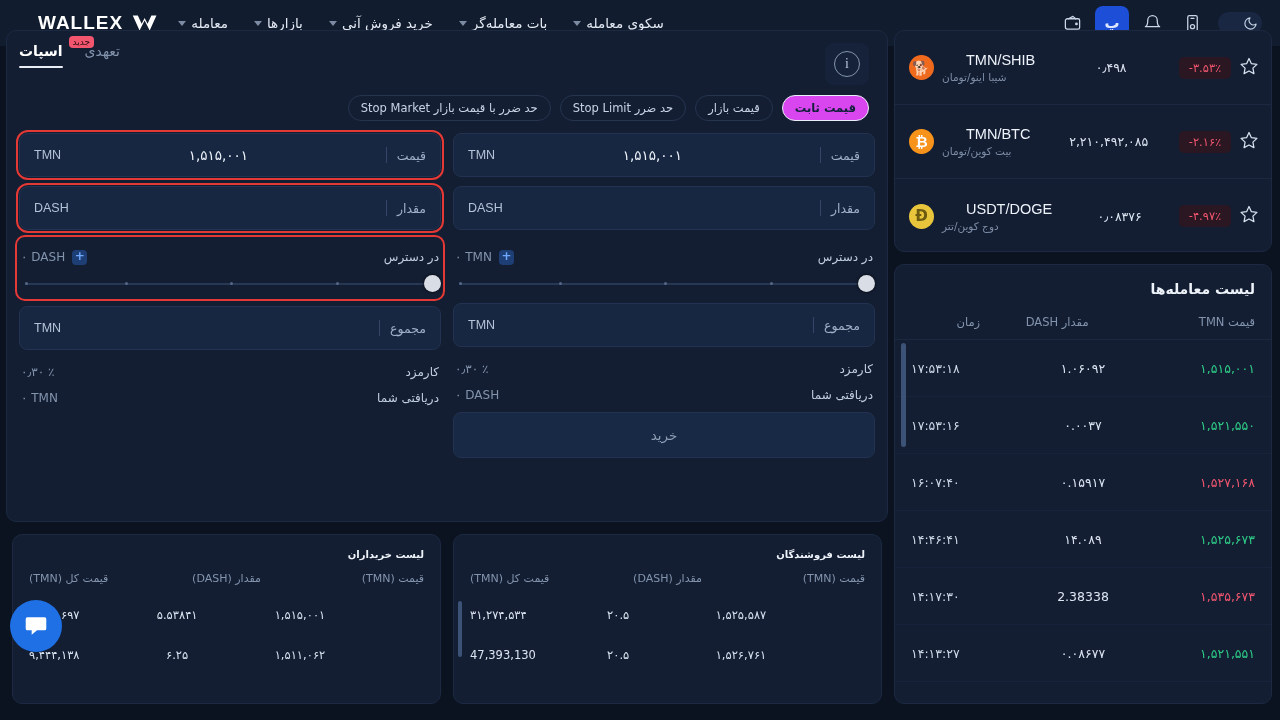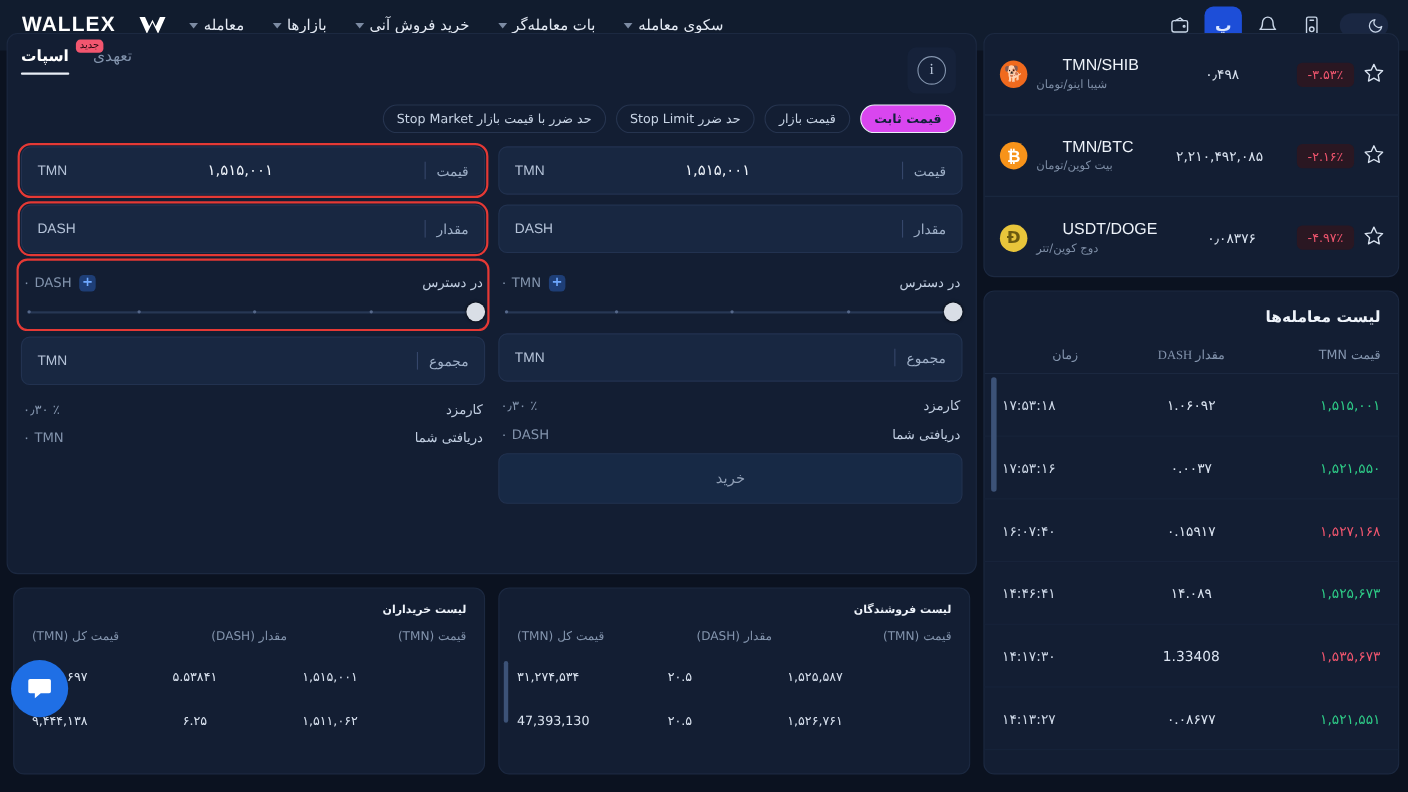--- a/index.html
+++ b/index.html
@@ -15,21 +15,21 @@
   
   .header {
     height: 46px; width: 1280px;
     background: #111c2e;
     display: flex; align-items: center;
     justify-content: space-between;
     padding: 0 18px;
     position: relative;
   }
   .hdr-right { display: flex; align-items: center; gap: 0px; }
-  .brand { display: flex; align-items: center; gap: 20px; margin-left: 2px; justify-content: flex-end; }
+  .brand { display: flex; align-items: center; gap: 8px; margin-left: 20px; justify-content: flex-end; }
   .brand-text { font-size: 19px; font-weight: bold; letter-spacing: 1px; color: #ffffff; font-family: "Liberation Sans", sans-serif; }
   .logo-mark { display: block; }
   .nav { display: flex; align-items: center; gap: 0px; }
   .nav-item {
     display: flex; align-items: center; gap: 5px;
     font-size: 13.5px; color: #e4eaf4;
     padding: 0 13px; height: 46px; line-height: 46px;
     white-space: nowrap; cursor: pointer;
   }
   .caret { width: 0; height: 0; border-left: 4px solid transparent; border-right: 4px solid transparent; border-top: 5px solid #7c8ba3; display: inline-block; }
@@ -82,21 +82,21 @@
 
   
   .trades-card { height: 440px; margin-top: 12px; }
   .trades-title { font-size: 14px; color: #eef3fa; font-weight: bold; padding: 16px 16px 10px 0; text-align: right; }
   .trades-head {
     display: flex; padding: 8px 16px 10px 16px; font-size: 11.5px; color: #8394ad;
     border-bottom: 1px solid #1b2840;
   }
   .trades-head > div, .trade-row > div { flex: 1 1 33.33%; }
   .th-price { text-align: right; }
-  .th-amt { text-align: center; font-family: Liberation Serif, serif; }
+  .th-amt { text-align: left; }
   .th-time { text-align: center; }
   .trade-row {
     display: flex; padding: 0 16px; height: 57px; align-items: center;
     font-size: 12.5px; border-bottom: 1px solid #17233a;
   }
   .tr-price { text-align: right; }
   .tr-amt { text-align: center; color: #dbe4f1; }
   .tr-time { text-align: left; color: #cfd9e8; }
   .up { color: #2ecc87; }
   .down { color: #f2566f; }
@@ -340,21 +340,21 @@
           <div class="tr-amt">۰.۱۵۹۱۷</div>
           <div class="tr-time">۱۶:۰۷:۴۰</div>
         </div>
         <div class="trade-row">
           <div class="tr-price up">۱,۵۲۵,۶۷۳</div>
           <div class="tr-amt">۱۴.۰۸۹</div>
           <div class="tr-time">۱۴:۴۶:۴۱</div>
         </div>
         <div class="trade-row">
           <div class="tr-price down">۱,۵۳۵,۶۷۳</div>
-          <div class="tr-amt">1.33408</div>
+          <div class="tr-amt">2.38338</div>
           <div class="tr-time">۱۴:۱۷:۳۰</div>
         </div>
         <div class="trade-row">
           <div class="tr-price up">۱,۵۲۱,۵۵۱</div>
           <div class="tr-amt">۰.۰۸۶۷۷</div>
           <div class="tr-time">۱۴:۱۳:۲۷</div>
         </div>
 
         <div class="scroll-thumb"></div>
       </div>

